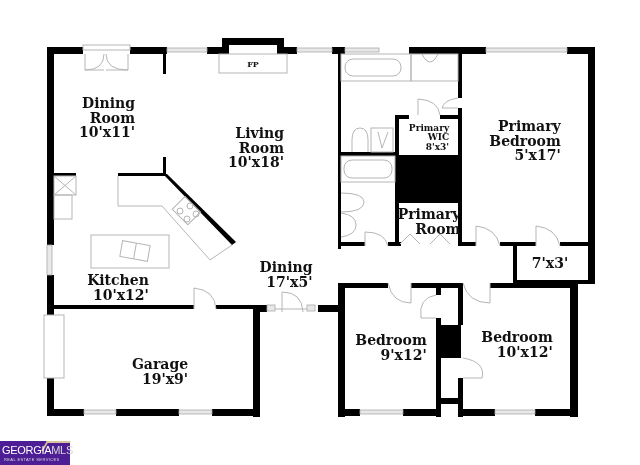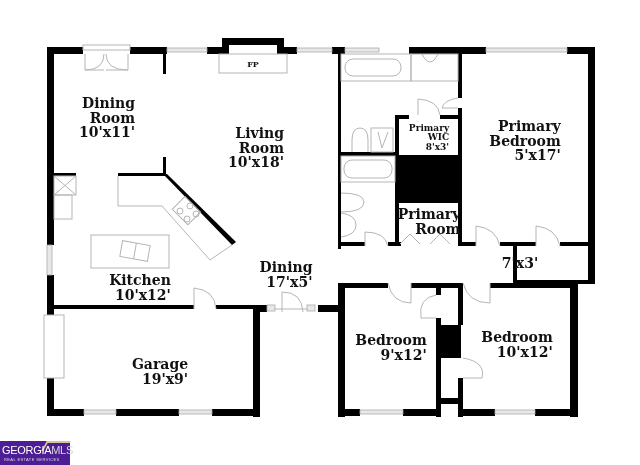--- a/index.html
+++ b/index.html
@@ -195,22 +195,22 @@
 </div>
 <div class="lbl lg" style="left:525px;top:119px;">
   <span>Primary</span>
   <span>Bedroom</span>
   <span>5'x17'</span>
 </div>
 <div class="lbl lg" style="left:429px;top:207px;">
   <span>Primary</span>
   <span>Room</span>
 </div>
-<div class="lbl lg" style="left:520px;top:256px;">7'x3'</div>
-<div class="lbl lg" style="left:140px;top:273px;">
+<div class="lbl lg" style="left:550px;top:256px;">7'x3'</div>
+<div class="lbl lg" style="left:118px;top:273px;">
   <span>Kitchen</span>
   <span>10'x12'</span>
 </div>
 <div class="lbl lg" style="left:286px;top:260px;">
   <span>Dining</span>
   <span>17'x5'</span>
 </div>
 <div class="lbl lg" style="left:160px;top:336px;margin-top:21px;">
   <span>Garage</span>
   <span>19'x9'</span>

